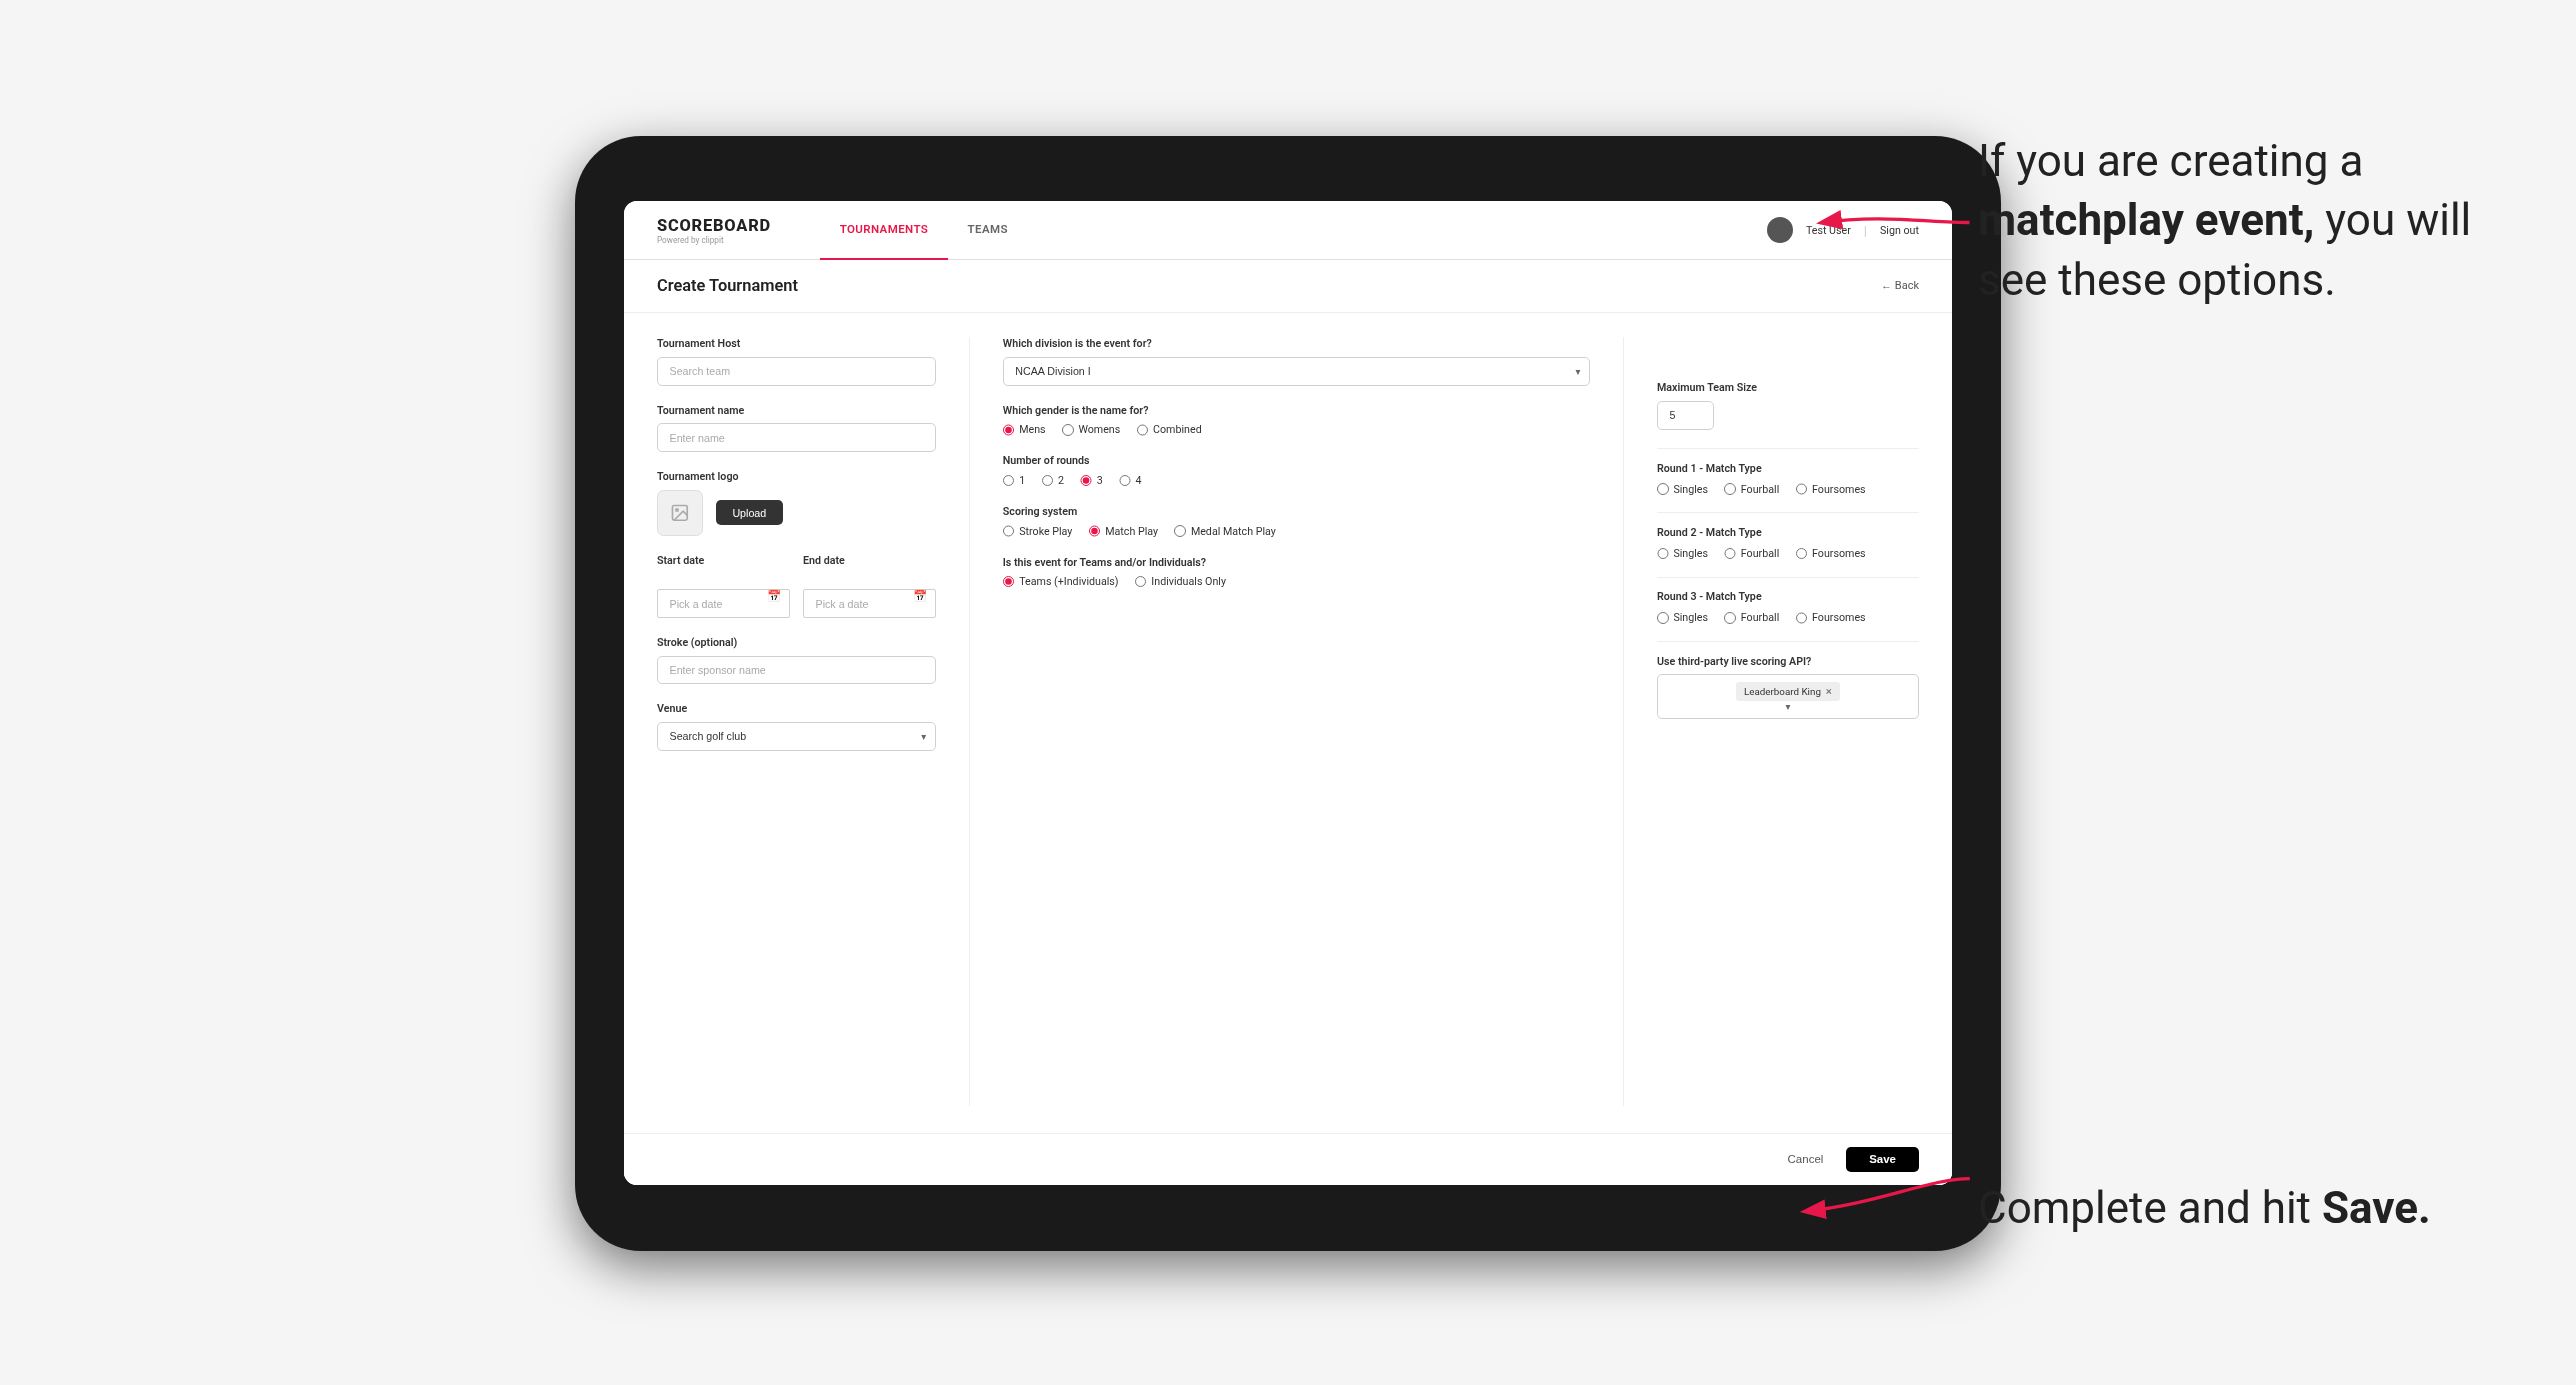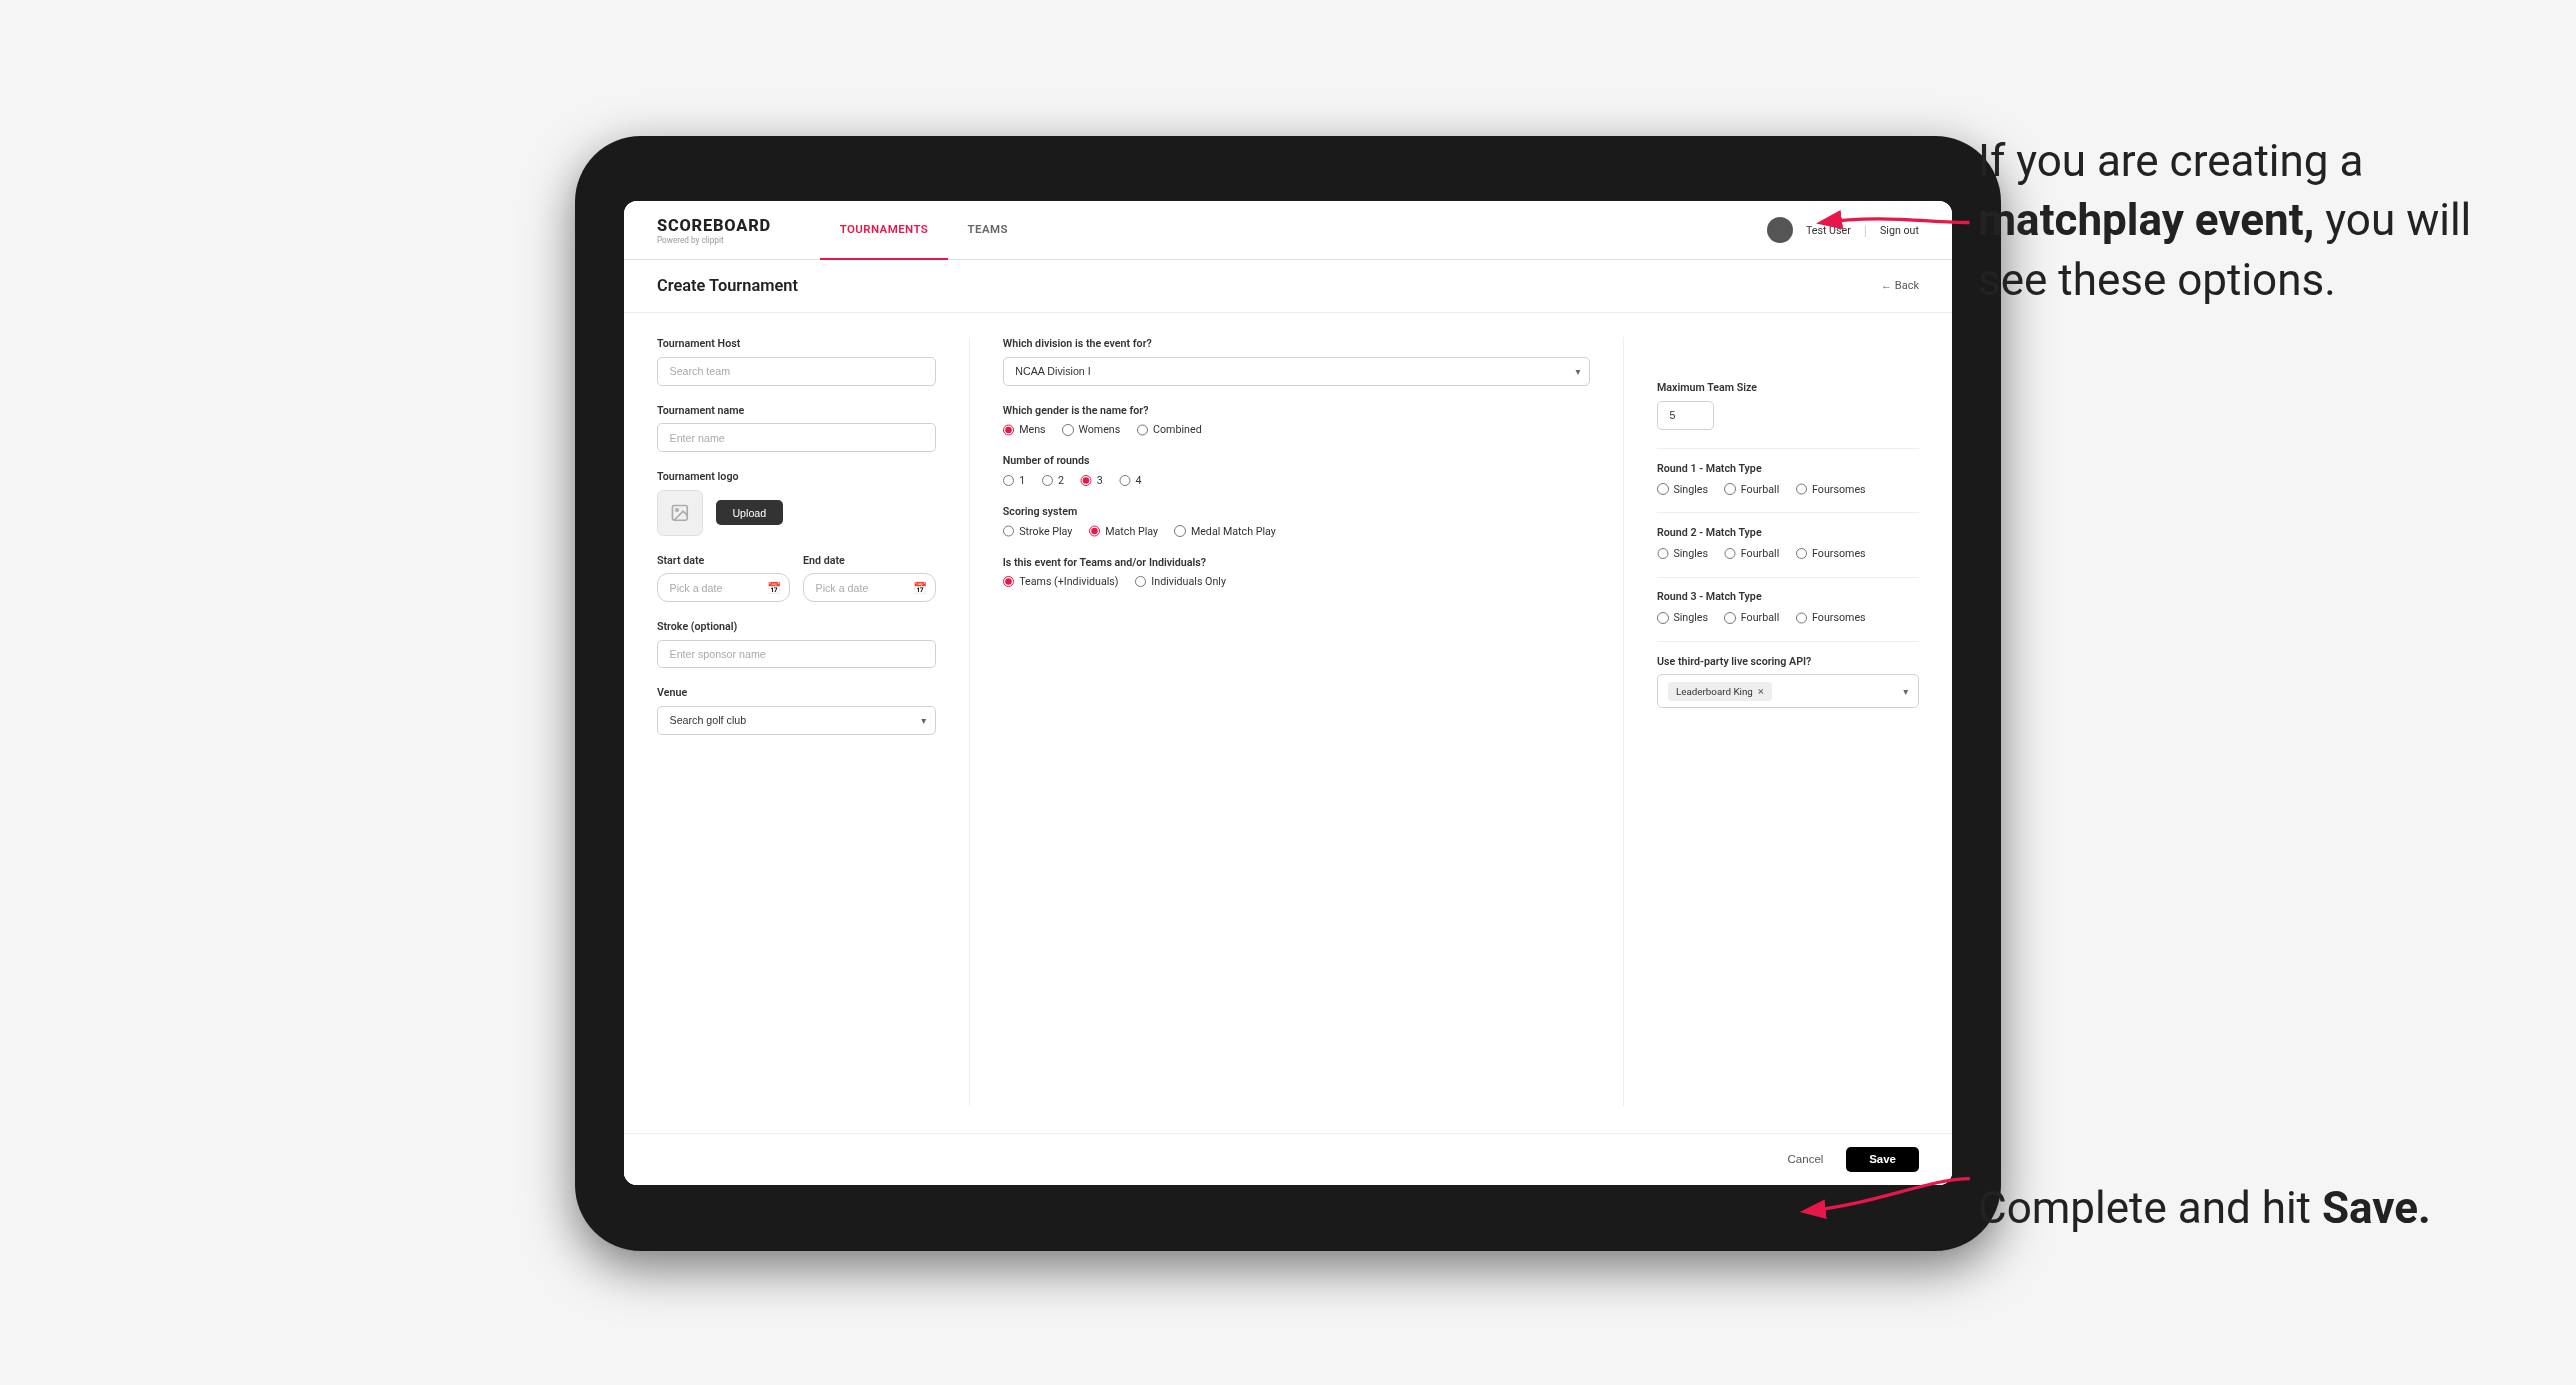--- a/index.html
+++ b/index.html
@@ -266,24 +266,25 @@
     }
 
     .date-input-wrapper {
       position: relative;
     }
 
     .date-input-wrapper input {
       width: 100%;
       padding: 7.4px 29.5px 7.4px 11.5px;
       border: 0.8px solid #d0d0d0;
-      border-radius: 11px;
+      border-radius: 2px;
       font-size: 10.7px;
       color: #aaa;
       background: #fff;
+      margin-top: 16px;
     }
 
     .date-icon {
       position: absolute;
       right: 8.2px;
       top: 50%;
       transform: translateY(-50%);
       color: #aaa;
       font-size: 11.5px;
     }
@@ -346,20 +347,21 @@
     
     .api-select-wrapper {
       position: relative;
       border: 0.8px solid #d0d0d0;
       border-radius: 4.9px;
       background: #fff;
       padding: 6.6px 9.8px;
       display: flex;
       align-items: center;
       justify-content: space-between;
+      flex-direction: column;
     }
 
     .api-tag {
       background: #eee;
       padding: 2.5px 8.2px;
       border-radius: 3.3px;
       font-size: 9.8px;
       color: #333;
       display: flex;
       align-items: center;

